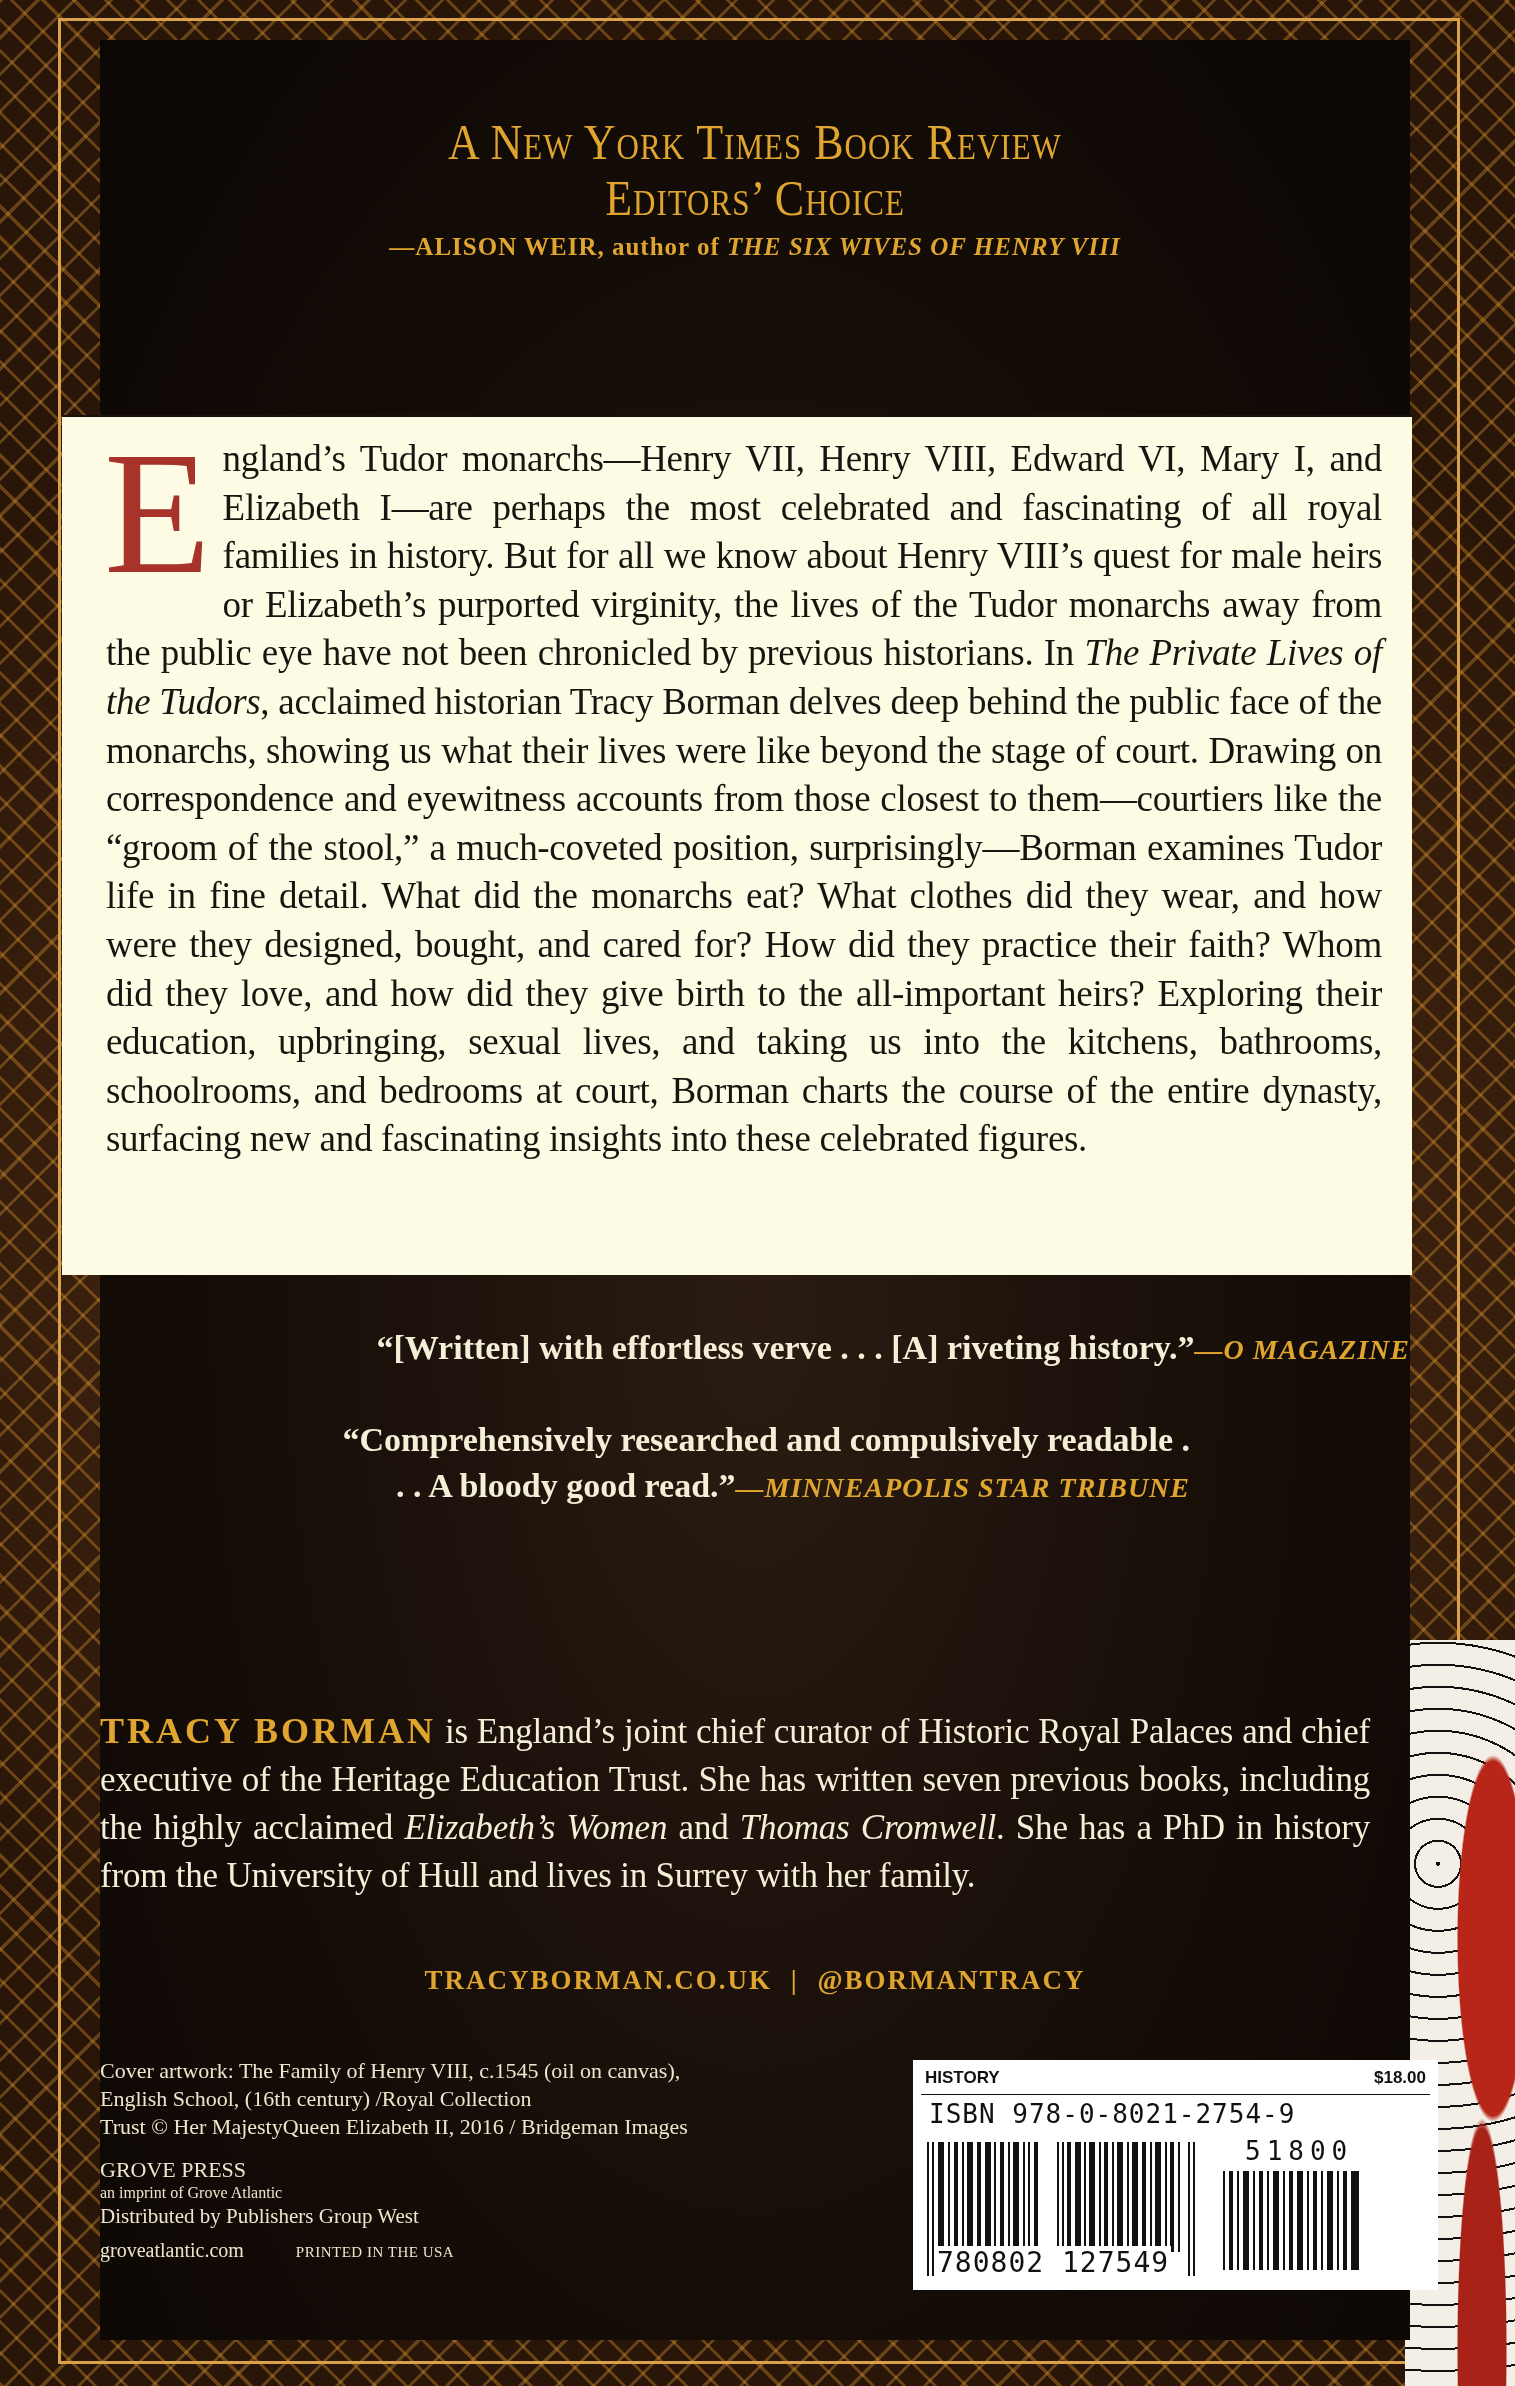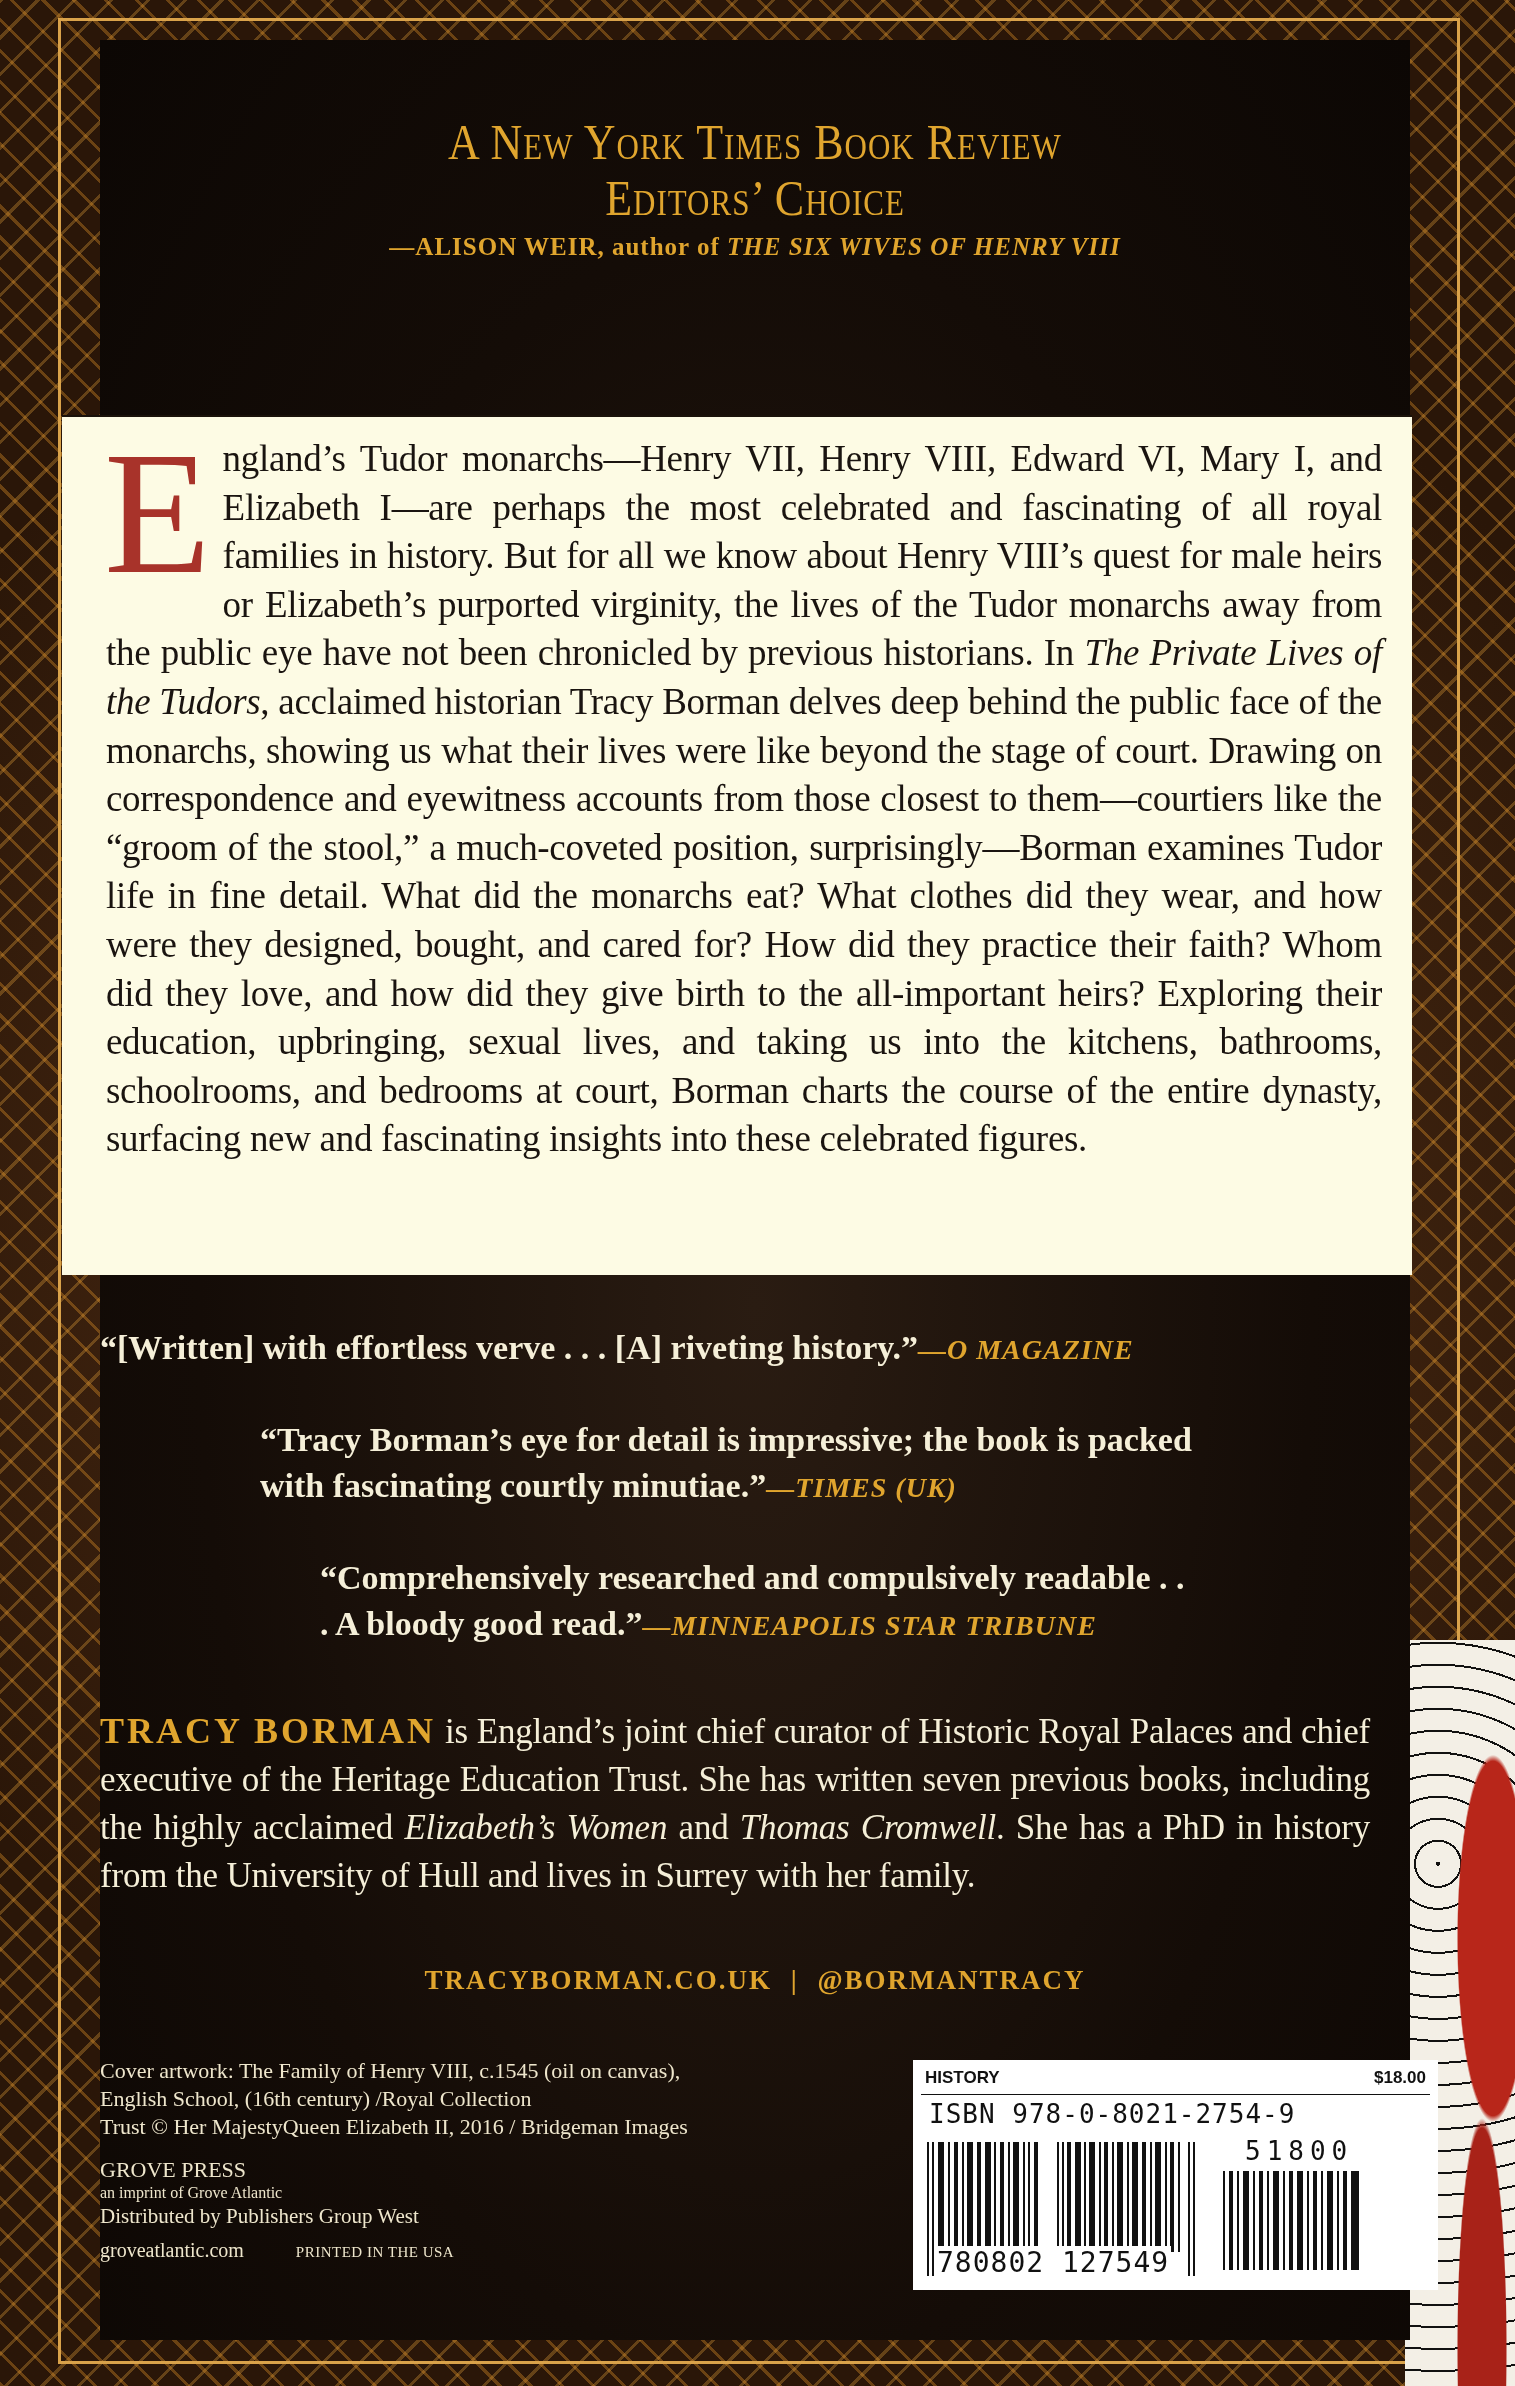--- a/index.html
+++ b/index.html
@@ -47,21 +47,21 @@
     border-top: 2px solid #1a120a;
   }
   .synopsis p {
     margin: 0; color: #1a1410; font-family: "Liberation Serif", serif;
     font-size: 37px; line-height: 48.6px; text-align: justify; letter-spacing: -0.3px;
   }
   .dropcap {
     float: left; color: #a8332a; font-family: "Liberation Serif", serif;
     font-size: 175px; line-height: 140px; margin: 8px 12px 0 -2px;
   }
-  .reviews { position: absolute; left: 0; right: 0; top: 1285px; text-align: left; }
+  .reviews { position: absolute; left: 8px; right: 0; top: 1285px; text-align: right; }
   .review {
     color: #f5efd8; font-family: "Liberation Serif", serif; font-weight: bold;
     font-size: 34px; line-height: 46px; margin-bottom: 44px;
   }
   .review .src { color: #e0a52e; font-style: italic; font-size: 28px; letter-spacing: 1px; }
   .bio {
     position: absolute; left: 0; top: 1667px; width: 1270px; padding-left: 0;
     color: #f5efd8; font-family: "Liberation Serif", serif; font-size: 35px;
     line-height: 48px; text-align: justify; letter-spacing: -0.2px;
   }
@@ -109,23 +109,20 @@
     <div class="nyt-line">A New York Times Book Review</div>
     <div class="nyt-line">Editors’ Choice</div>
     <div class="attr">
       <span>—ALISON WEIR, author of </span><i>THE SIX WIVES OF HENRY VIII</i>
     </div>
   </div>
 
   <div class="reviews">
     <div class="review">
       <span>“[Written] with effortless verve . . . [A] riveting history.”</span><span class="src">—O MAGAZINE</span>
-    </div>
-    <div class="review" style="padding: 0 160px;">
-      <span>“Tracy Borman’s eye for detail is impressive; the book is packed with fascinating courtly minutiae.”</span><span class="src">—TIMES (UK)</span>
     </div>
     <div class="review" style="padding: 0 220px;">
       <span>“Comprehensively researched and compulsively readable . . . A bloody good read.”</span><span class="src">—MINNEAPOLIS STAR TRIBUNE</span>
     </div>
   </div>
 
   <div class="bio">
     <span class="bio-name">TRACY BORMAN</span><span> is England’s joint chief curator of Historic Royal Palaces and chief executive of the Heritage Education Trust. She has written seven previous books, including the highly acclaimed </span><i>Elizabeth’s Women</i><span> and </span><i>Thomas Cromwell</i><span>. She has a PhD in history from the University of Hull and lives in Surrey with her family.</span>
   </div>
 

